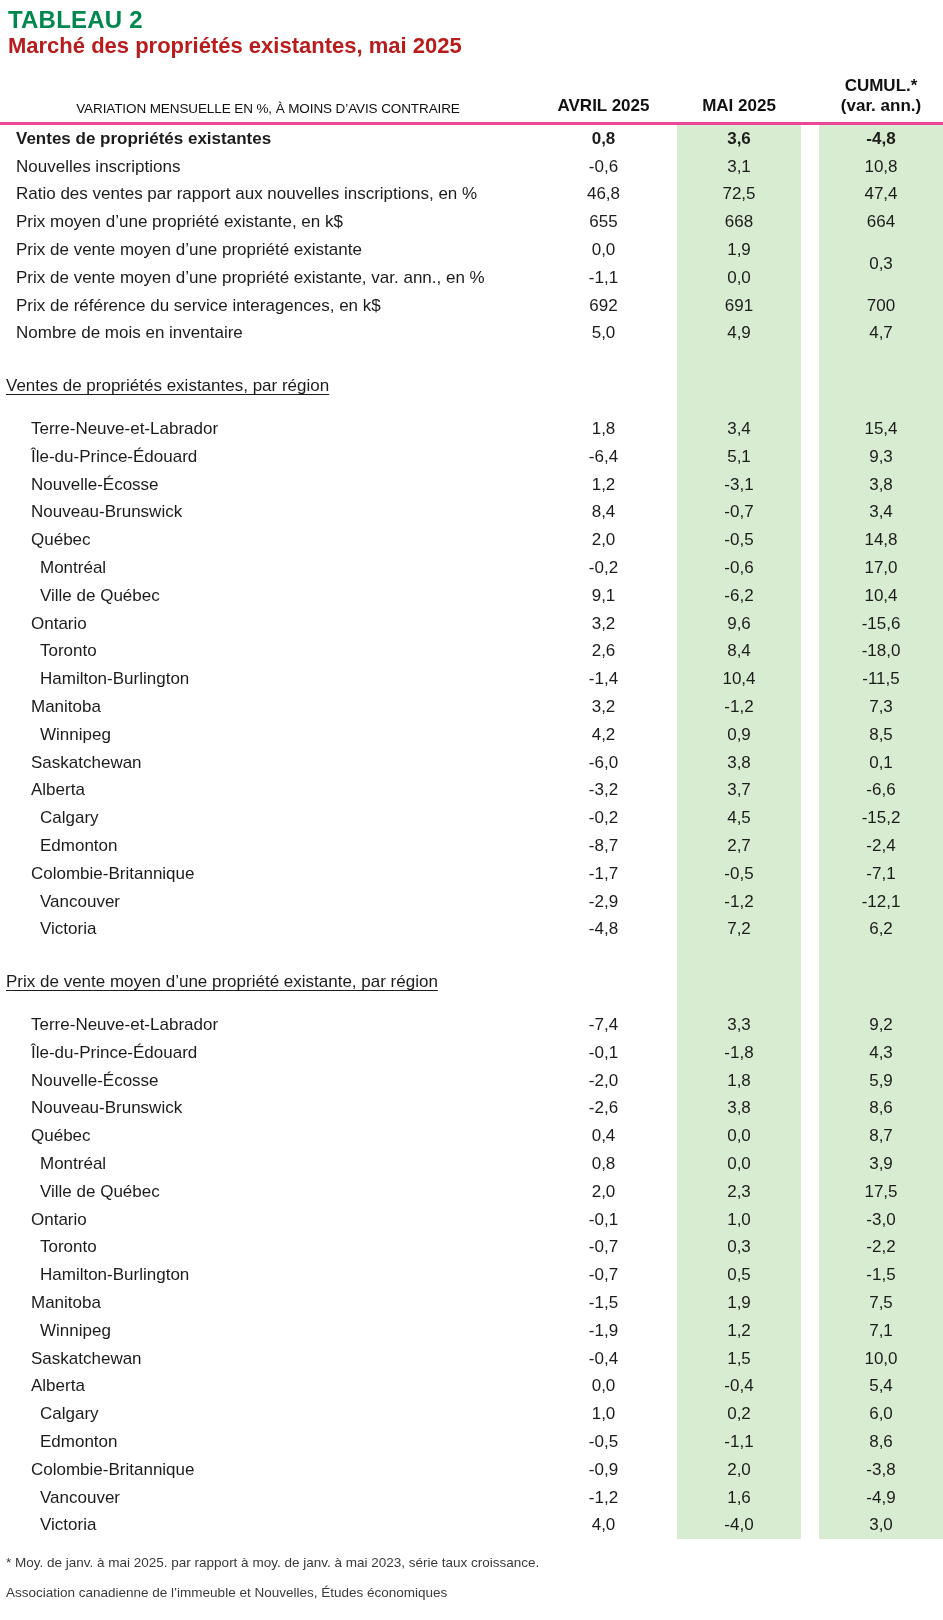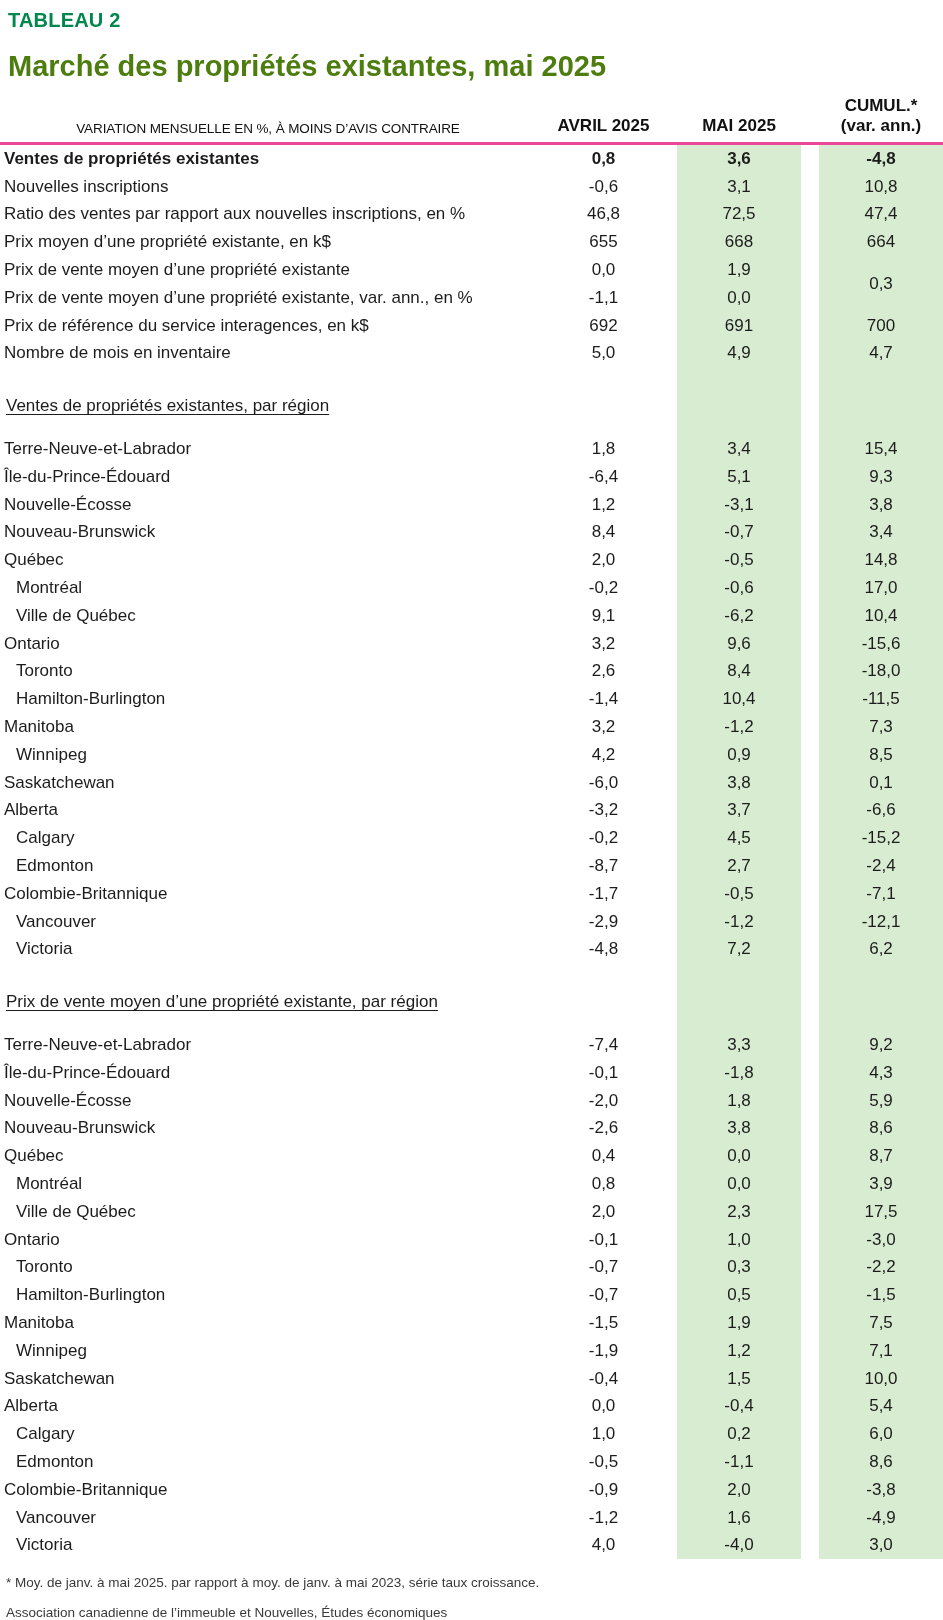--- a/index.html
+++ b/index.html
@@ -8,32 +8,32 @@
     background: #ffffff;
     width: 943px;
     font-family: "Liberation Sans", "DejaVu Sans", sans-serif;
     color: #1c1c1c;
     -webkit-font-smoothing: antialiased;
   }
   .page { width: 943px; height: 1620px; overflow: hidden; position: relative; background:#fff; }
 
   .kicker {
     margin: 8px 0 0 8px;
-    font-size: 20px;
+    font-size: 24px;
     line-height: 24px;
     font-weight: bold;
     color: #00874D;
     letter-spacing: 0.2px;
   }
   h1.page-title {
-    margin: 20px 0 0 8px;
-    font-size: 29px;
+    margin: 0 0 0 8px;
+    font-size: 22px;
     line-height: 28px;
     font-weight: bold;
-    color: #4d7c0f;
+    color: #b91c1c;
   }
 
   table.market {
     border-collapse: collapse;
     table-layout: fixed;
     width: 943px;
   }
   col.c-label { width: 530px; }
   col.c-avril { width: 147px; }
   col.c-mai   { width: 124px; }
@@ -59,23 +59,23 @@
   thead th.col-hdr { font-size: 17px; text-align: center; white-space: nowrap; }
   thead th.col-hdr div { line-height: 20px; }
 
   tbody td {
     font-size: 17px;
     height: 27.8px;
     padding: 0;
     vertical-align: middle;
     color: #1c1c1c;
   }
-  td.label { text-align: left; padding-left: 4px; white-space: nowrap; }
-  td.ind1  { padding-left: 4px; }
-  td.ind2  { padding-left: 16px; }
+  td.label { text-align: left; padding-left: 16px; white-space: nowrap; }
+  td.ind1  { padding-left: 31px; }
+  td.ind2  { padding-left: 40px; }
   td.num   { text-align: center; white-space: nowrap; }
   td.band  { background: #d8ecd1; }
   tr.bold td { font-weight: bold; }
   td.section {
     text-align: left;
     padding-left: 6px;
     text-decoration: underline;
     text-underline-offset: 3px;
     white-space: nowrap;
   }

